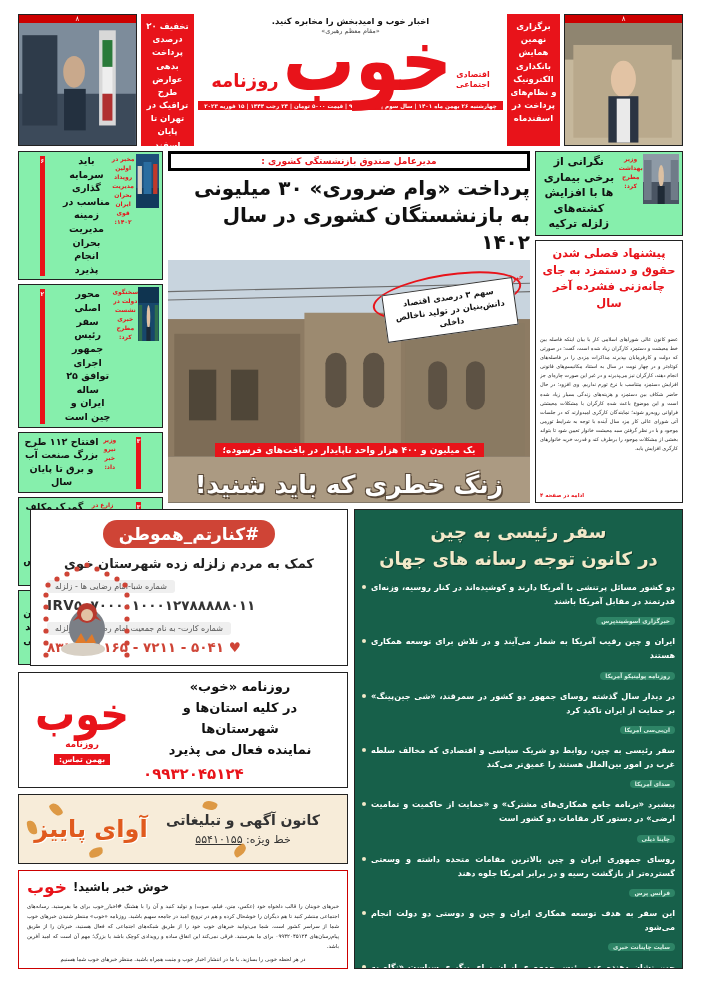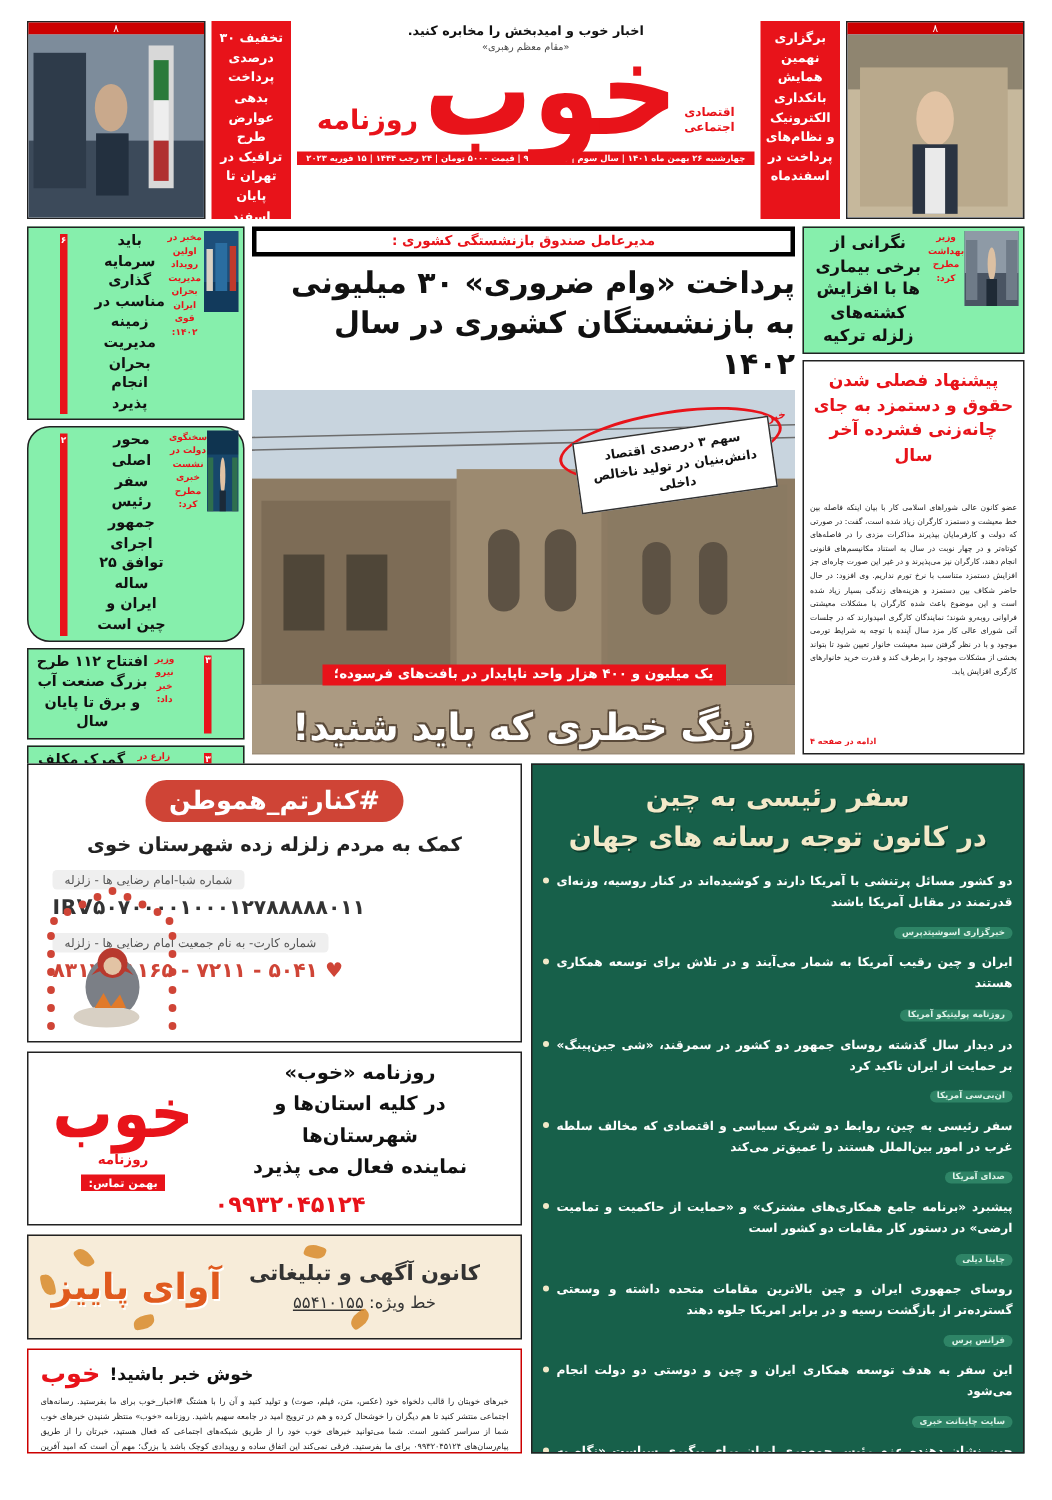--- a/index.html
+++ b/index.html
@@ -95,21 +95,21 @@
   .bullets { margin-top: 8px; display:flex; flex-direction:column; gap:7px; }
   .blt { display:flex; flex-direction:row-reverse; gap:5px; align-items:flex-start;}
   .blt-dot { width:4px; height:4px; border-radius:50%; background:#f2e9c9; margin-top:5px; flex:none;}
   .blt-main { flex:1; }
   .blt-txt { color:#ffffff; font-size:8.1px; font-weight:bold; line-height:1.75; text-align:justify;}
   .blt-src { display:inline-block; background:#2e8466; color:#dff3e9; font-size:5.8px;
              padding:1px 5px; border-radius:7px; margin-top:2px; font-weight:bold;}
 
   
   .ad { border:1px solid #222; background:#fff; position:relative; overflow:hidden; }
-  .ad-charity { height: 186px; padding: 10px 12px; }
+  .ad-charity { height: 157px; padding: 10px 12px; margin-left: 12px; }
   .hash { display:inline-block; background:#cf4436; color:#fff; font-size:17px; font-weight:bold;
           border-radius:16px; padding:4px 16px; }
   .ch-sub { font-size:13px; font-weight:bold; color:#222; margin-top:8px; }
   .ch-lbl { display:inline-block; background:#efefef; color:#555; font-size:8px;
             padding:2px 8px; border-radius:3px; margin-top:9px;}
   .ch-num { font-size:13.5px; color:#333; font-weight:bold; margin-top:4px; letter-spacing:.4px;}
   .ch-num.red { color:#cf4436; }
   .ch-art { position:absolute; left:8px; bottom:4px; width:96px; height:104px; }
 
   
@@ -213,21 +213,21 @@
             <rect x="10" y="12" width="26" height="28" fill="#d9d2c4"></rect>
             <rect x="46" y="8" width="48" height="32" fill="#2a6da0"></rect>
             <rect x="104" y="10" width="26" height="30" fill="#c0392b"></rect>
           </svg>
         </div>
         <div class="nb-kicker">مخبر در اولین رویداد مدیریت بحران ایران قوی ۱۴۰۲:</div>
         <div class="nb-title sm">باید سرمایه گذاری مناسب در زمینه مدیریت بحران انجام پذیرد</div>
         <div class="nb-pagebar">۶</div>
       </div>
 
-      <div class="newsbox" style="flex:0 0 auto;border-radius:15px;">
+      <div class="newsbox" style="flex:0 0 auto;">
         <div class="nb-photo">
           <svg width="100%" height="100%" viewBox="0 0 140 54" preserveAspectRatio="none">
             <rect width="140" height="54" fill="#17476b"></rect>
             <rect x="0" y="0" width="140" height="16" fill="#0f3450"></rect>
             <circle cx="70" cy="30" r="12" fill="#e0c2a4"></circle>
             <rect x="56" y="40" width="28" height="16" fill="#1b2a38"></rect>
             <rect x="4" y="18" width="24" height="36" fill="#2e6f4e"></rect>
             <rect x="112" y="18" width="24" height="36" fill="#2e6f4e"></rect>
           </svg>
         </div>

